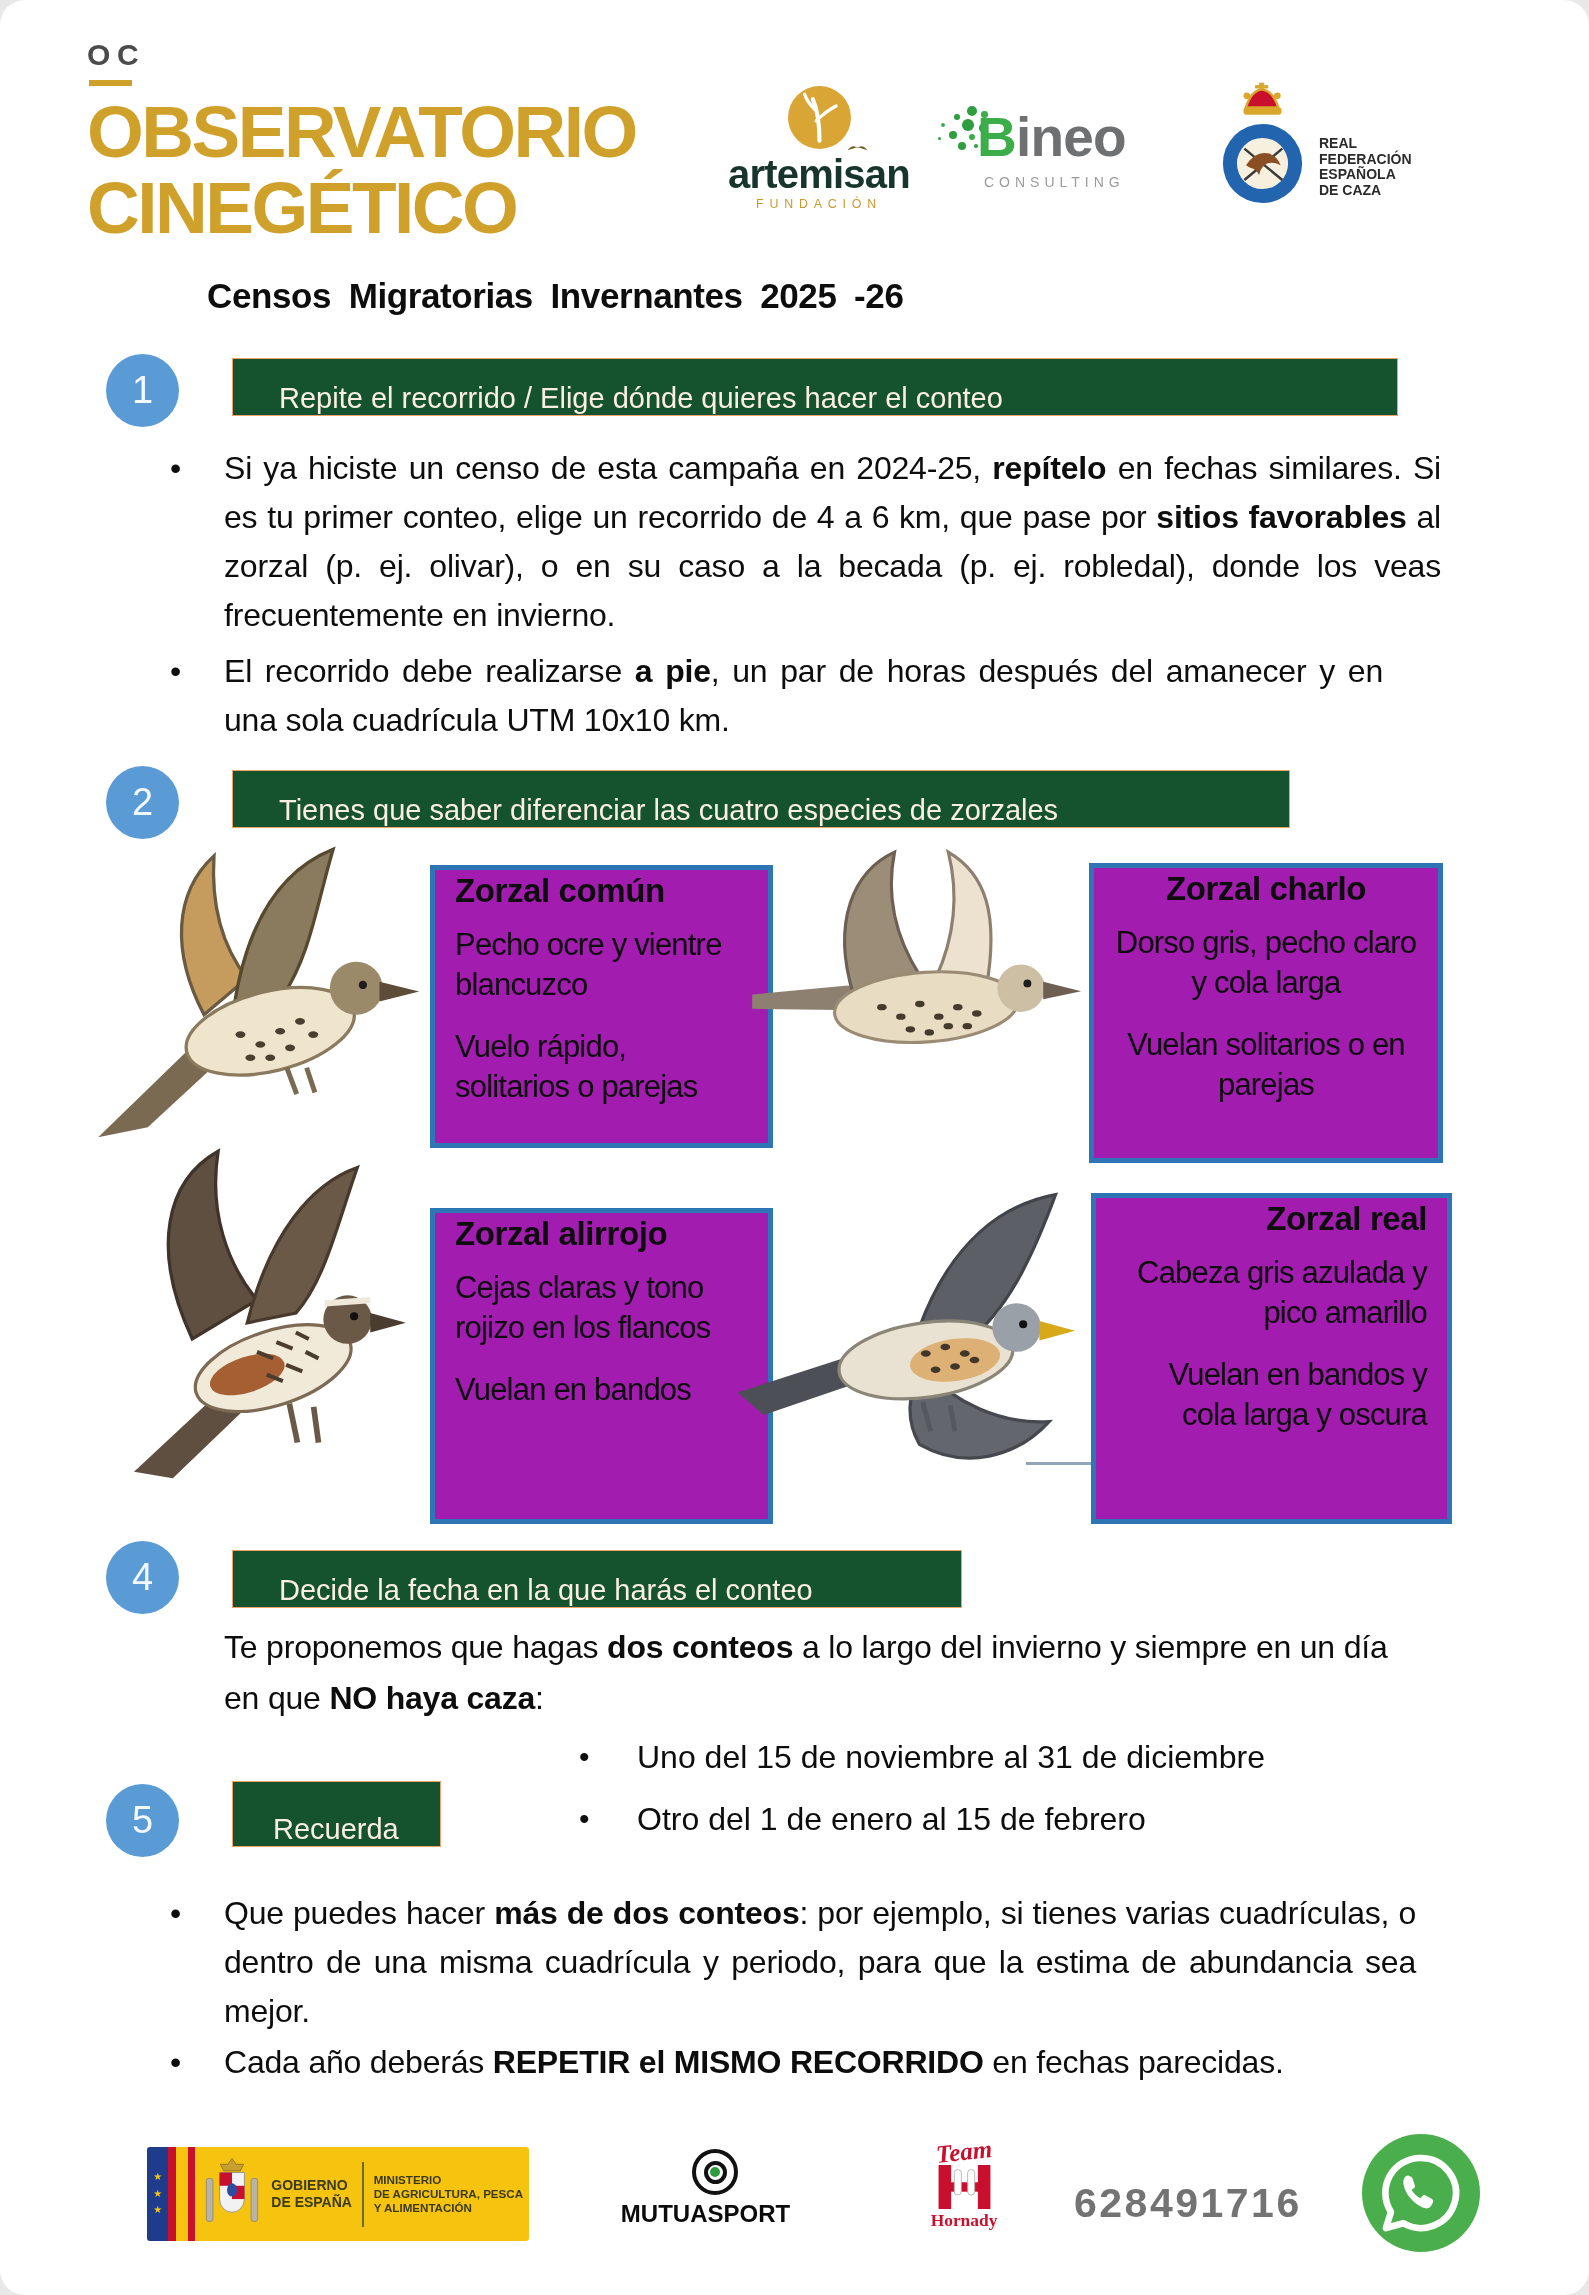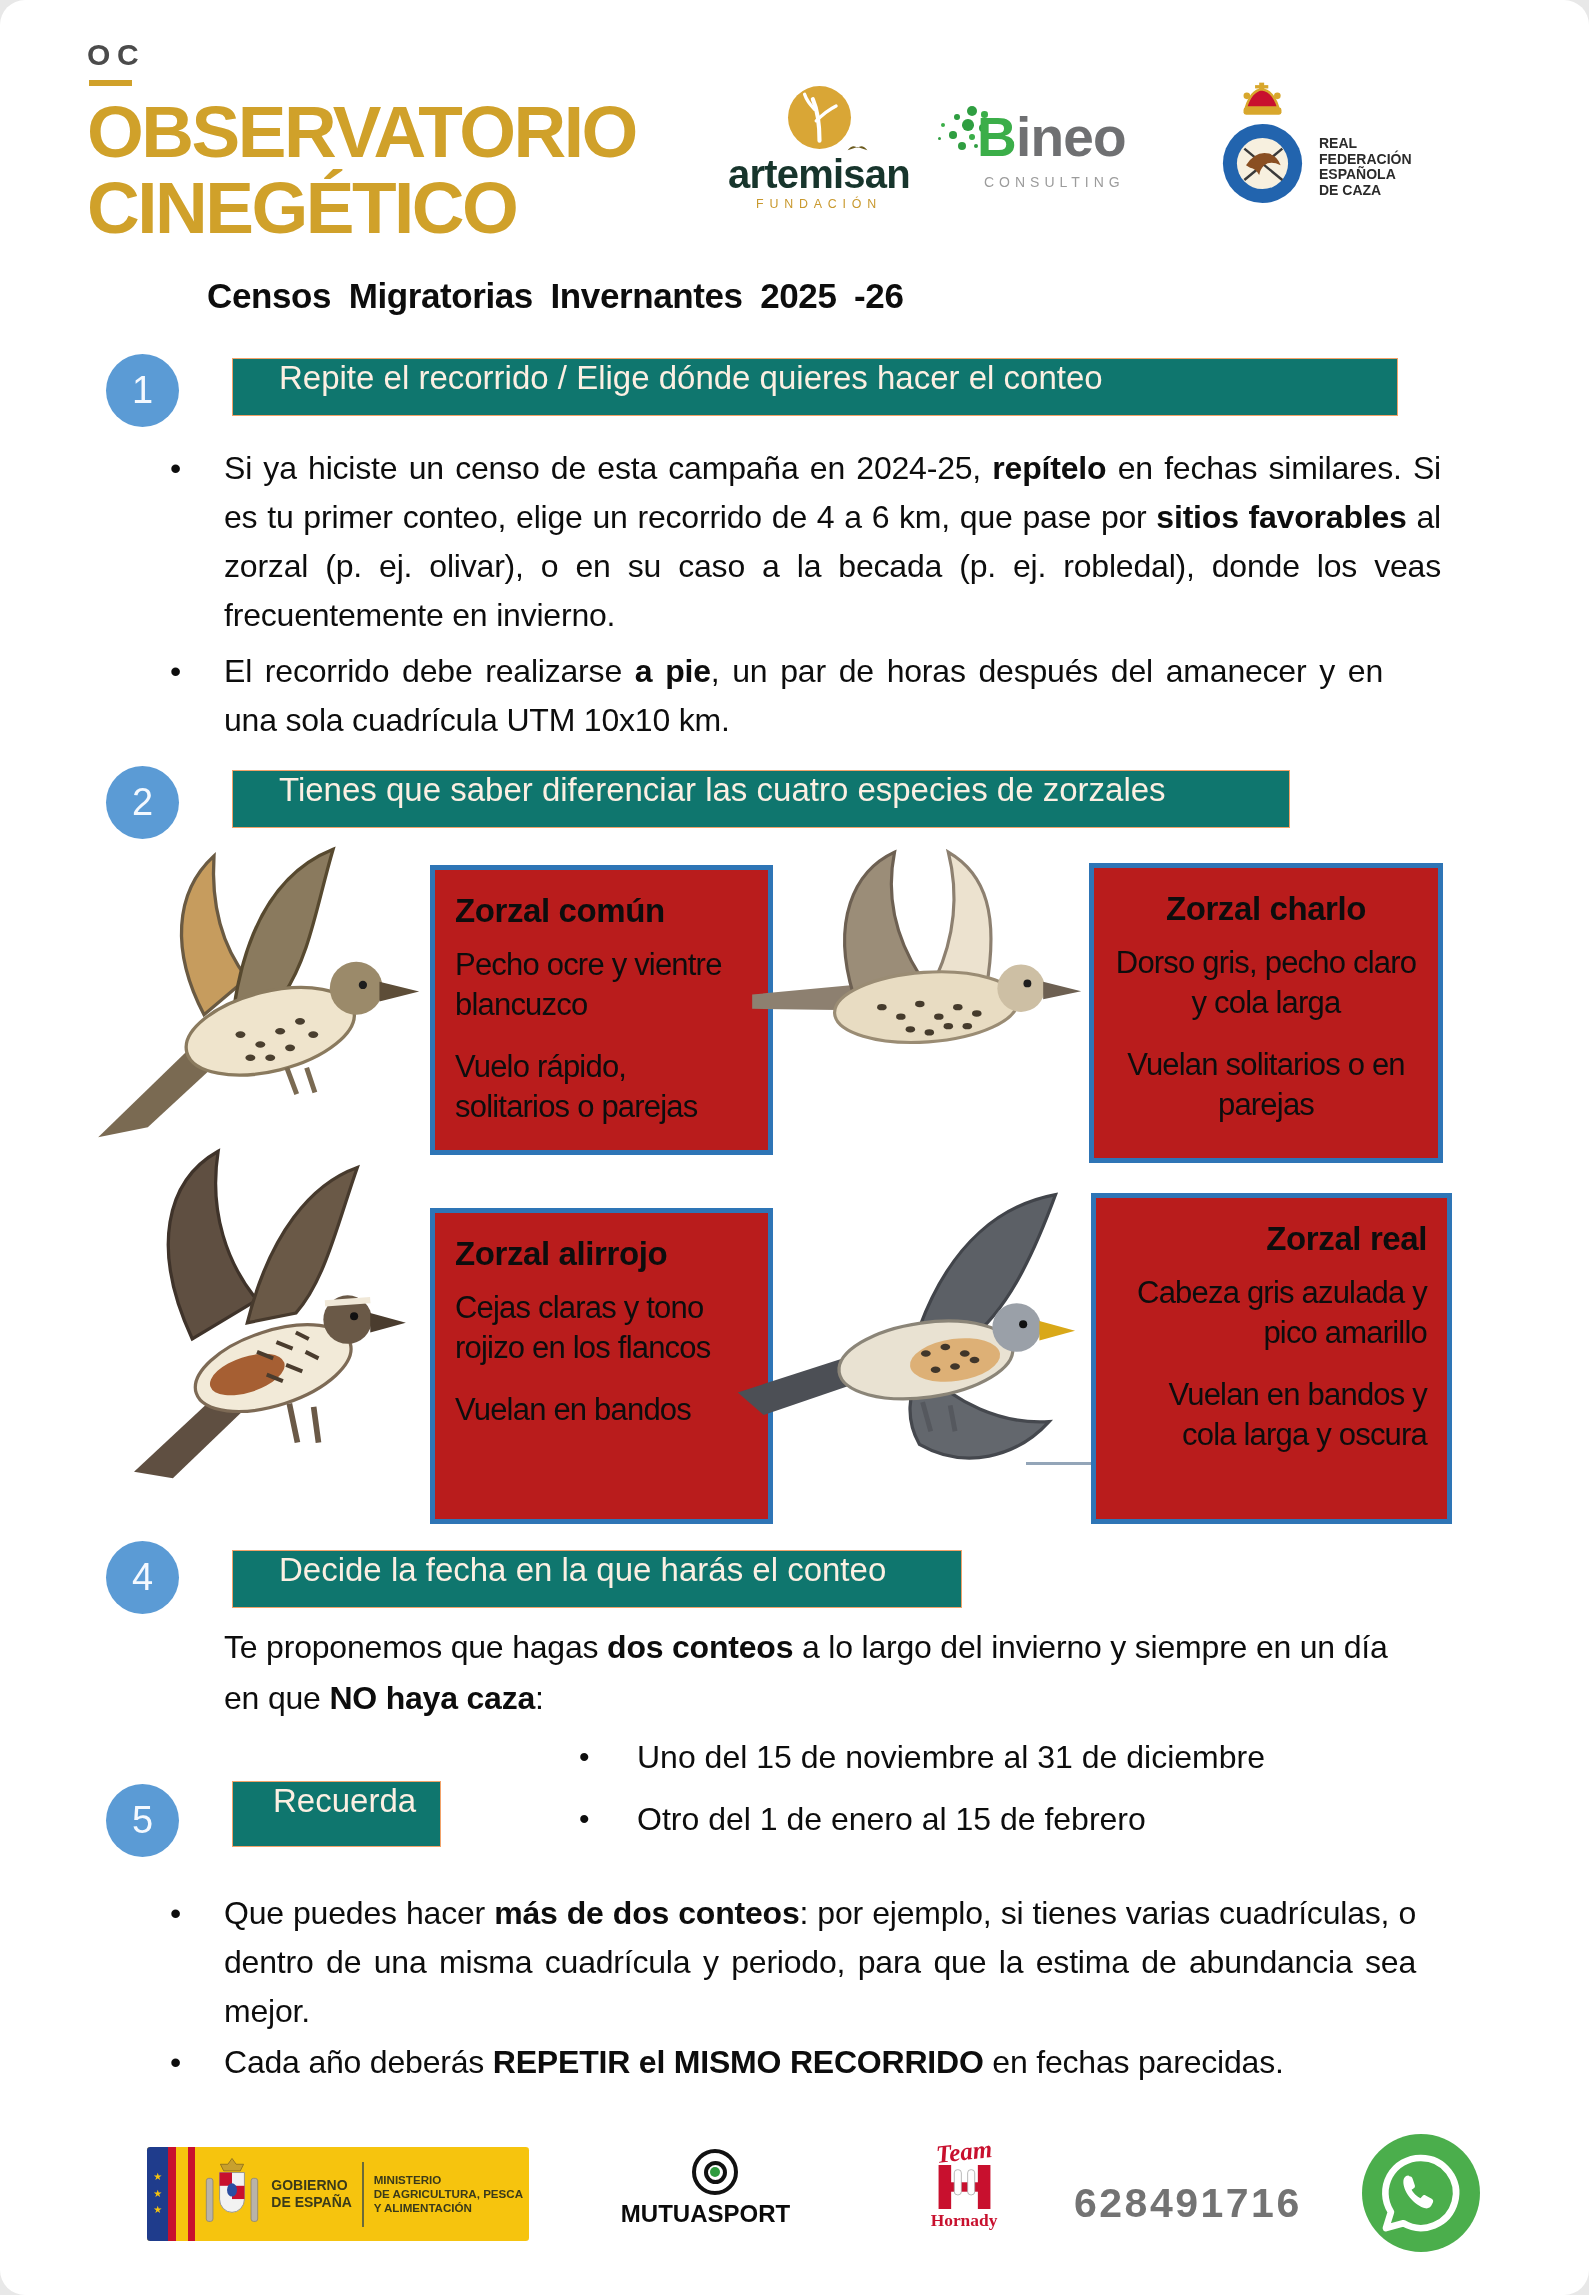--- a/index.html
+++ b/index.html
@@ -26,32 +26,32 @@
   .bineo-sub{position:absolute;left:53px;top:68px;font-size:14px;letter-spacing:5px;color:#9c9c9c;}
 
   .rfec{left:1221px;top:81px;width:248px;height:137px;}
   .rfec-text{position:absolute;left:98px;top:55px;font-size:14px;font-weight:bold;line-height:15.7px;color:#2b2b2b;}
 
   .title{left:207px;top:276px;font-size:35px;font-weight:bold;letter-spacing:-0.4px;word-spacing:8.3px;color:#0d0d0d;}
 
   
   .circle-num{width:73px;height:73px;border-radius:50%;background:#5B9BD5;color:#f4f9ff;
               display:flex;align-items:center;justify-content:center;font-size:38px;}
-  .obar{background:#0f766e;color:#FCEFE2;display:flex;align-items:flex-start;
-        font-size:33px;padding-left:46px;box-sizing:border-box;border:1.7px solid #f2a269;}
+  .obar{background:#14532d;color:#FCEFE2;display:flex;align-items:flex-end;
+        font-size:29px;padding-left:46px;box-sizing:border-box;border:1.7px solid #f2a269;}
 
   
   .b-row{display:flex;}
   .b-dot{width:54px;font-size:32px;line-height:49px;}
   .b-text{font-size:32px;line-height:49px;letter-spacing:-0.2px;text-align:justify;}
   .b-text b{font-weight:bold;}
   .plain{text-align:left;}
 
   
-  .species-box{border:5.8px solid #2E75B6;background:#b91c1c;box-sizing:border-box;padding:22px 20px;z-index:3;}
+  .species-box{border:5.8px solid #2E75B6;background:#a21caf;box-sizing:border-box;padding:2px 20px;z-index:3;}
   .species-title{font-size:33px;font-weight:bold;letter-spacing:-0.4px;margin-bottom:15px;}
   .species-desc{font-size:31px;line-height:1.3;letter-spacing:-0.8px;}
   .species-desc + .species-desc{margin-top:21.5px;}
   .bird{z-index:6;}
   .leader{height:2.5px;background:#93a5b8;z-index:2;}
 
   
   .s4-intro{font-size:32px;line-height:51px;letter-spacing:-0.2px;}
   .date-row{display:flex;font-size:32px;line-height:40px;}
   .date-row + .date-row{margin-top:21.5px;}

